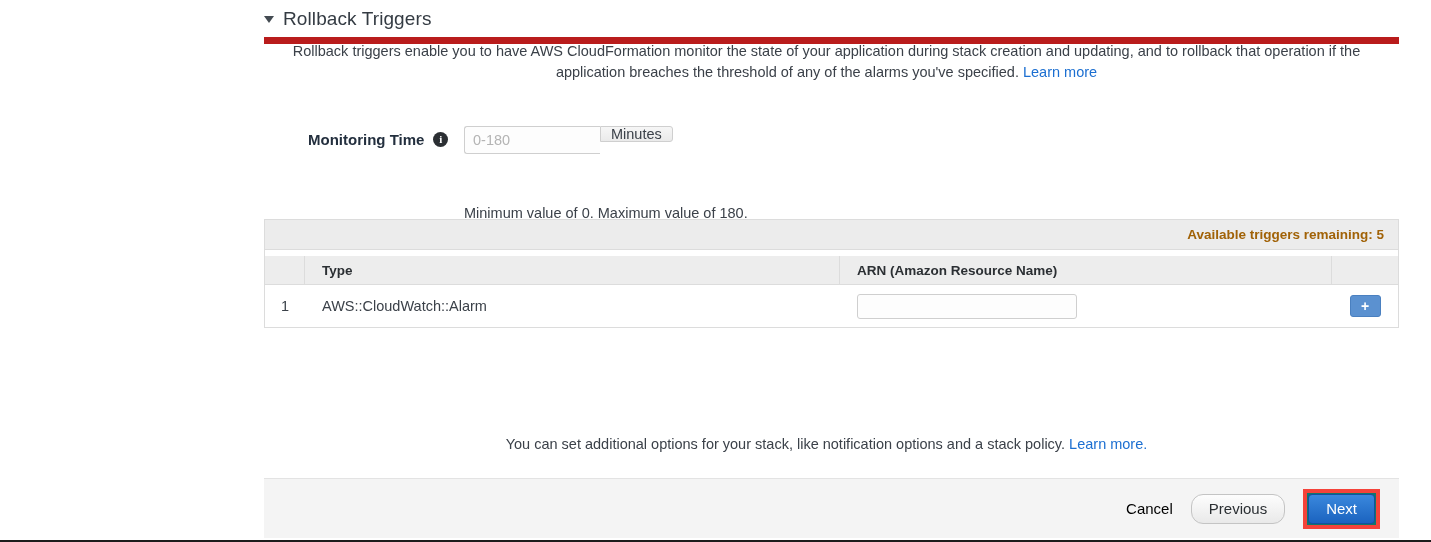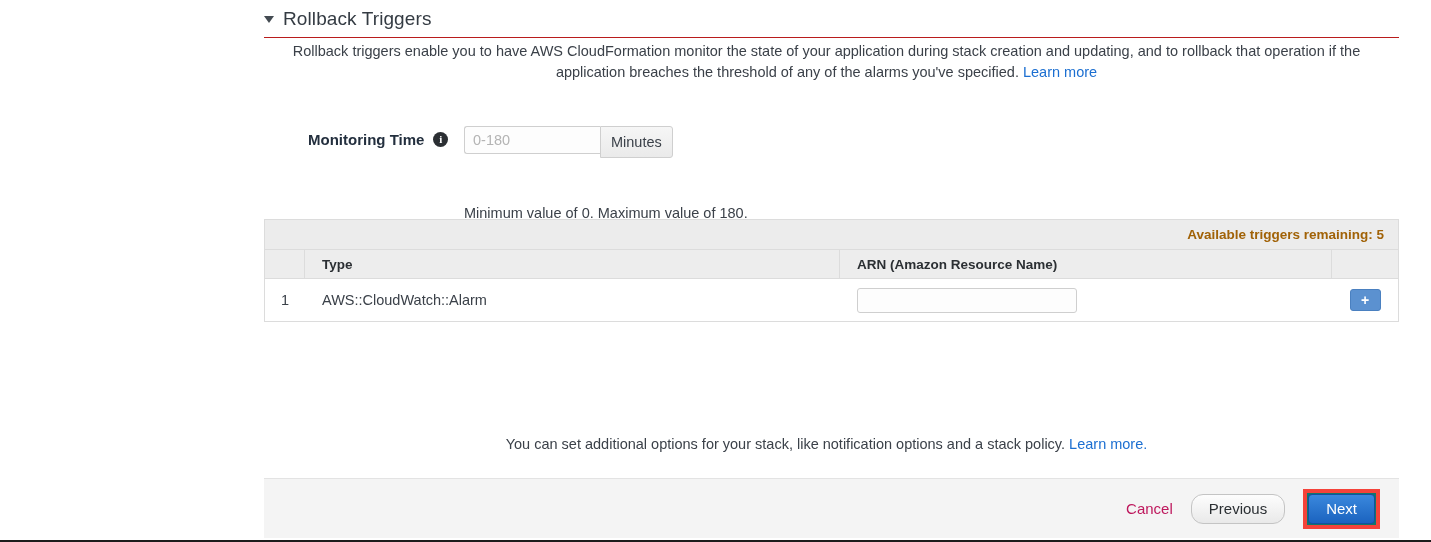--- a/index.html
+++ b/index.html
@@ -20,21 +20,21 @@
     left: 0; top: 0;
     width: 1431px;
     height: 542px;
   }
 
   
   .section-head {
     position: absolute;
     left: 264px;
     width: 1135px;
-    border-bottom: 1px solid #b91c1c;
+    border-bottom: 7px solid #b91c1c;
     padding-bottom: 7px;
     display: flex;
     align-items: center;
     gap: 9px;
   }
   .tri {
     width: 0; height: 0;
     display: inline-block;
   }
   .tri-down {
@@ -111,21 +111,21 @@
     border-radius: 3px 0 0 3px;
     background: #fdfdfd;
     font-family: "Liberation Sans", sans-serif;
     font-size: 14.5px;
     color: #333;
     padding: 8px 8px;
     outline: none;
   }
   .mt-input::placeholder { color: #b4b4b4; }
   .mt-addon {
-    height: 32px;
+    height: 16px;
     box-sizing: border-box;
     border: 1px solid #cfcfcf;
     border-radius: 0 3px 3px 0;
     background: linear-gradient(#f6f6f6, #eaeaea);
     font-size: 14.5px;
     color: #3b4149;
     display: flex;
     align-items: center;
     padding: 0 10px;
   }
@@ -163,20 +163,21 @@
     font-size: 13.5px;
     font-weight: bold;
     color: #a16207;
   }
   .tbl-head {
     height: 28px;
     background: #ededed;
     border-bottom: 1px solid #dcdcdc;
     display: flex;
     align-items: stretch;
+    margin-top: 6px;
   }
   .th {
     display: flex;
     align-items: center;
     font-size: 13.5px;
     font-weight: bold;
     color: #2b2f33;
     box-sizing: border-box;
   }
   .c-idx   { width: 40px;  border-right: 1px solid #dcdcdc; }
@@ -244,21 +245,21 @@
     border-top: 1px solid #e3e3e3;
     box-sizing: border-box;
     display: flex;
     align-items: center;
     justify-content: flex-end;
     padding-right: 19px;
     gap: 18px;
   }
   .cancel-link {
     font-size: 15px;
-    color: #be185d;
+    color: #000000;
     text-decoration: none;
     cursor: pointer;
   }
   .btn-prev {
     height: 30px;
     padding: 0 17px;
     font-size: 15px;
     font-family: "Liberation Sans", sans-serif;
     color: #2b2f33;
     background: linear-gradient(#fdfdfd, #e9e9e9);

